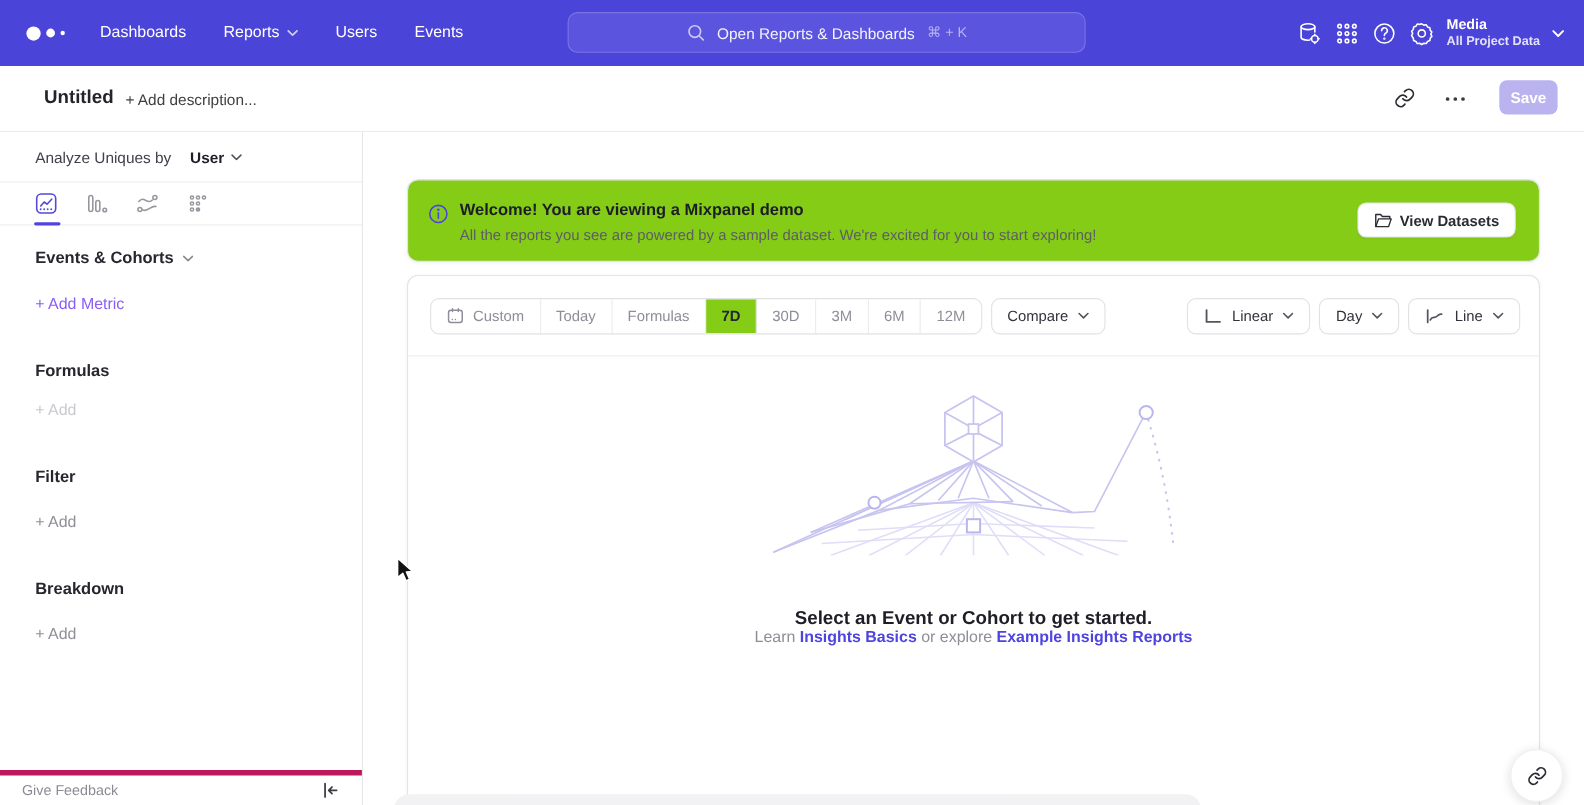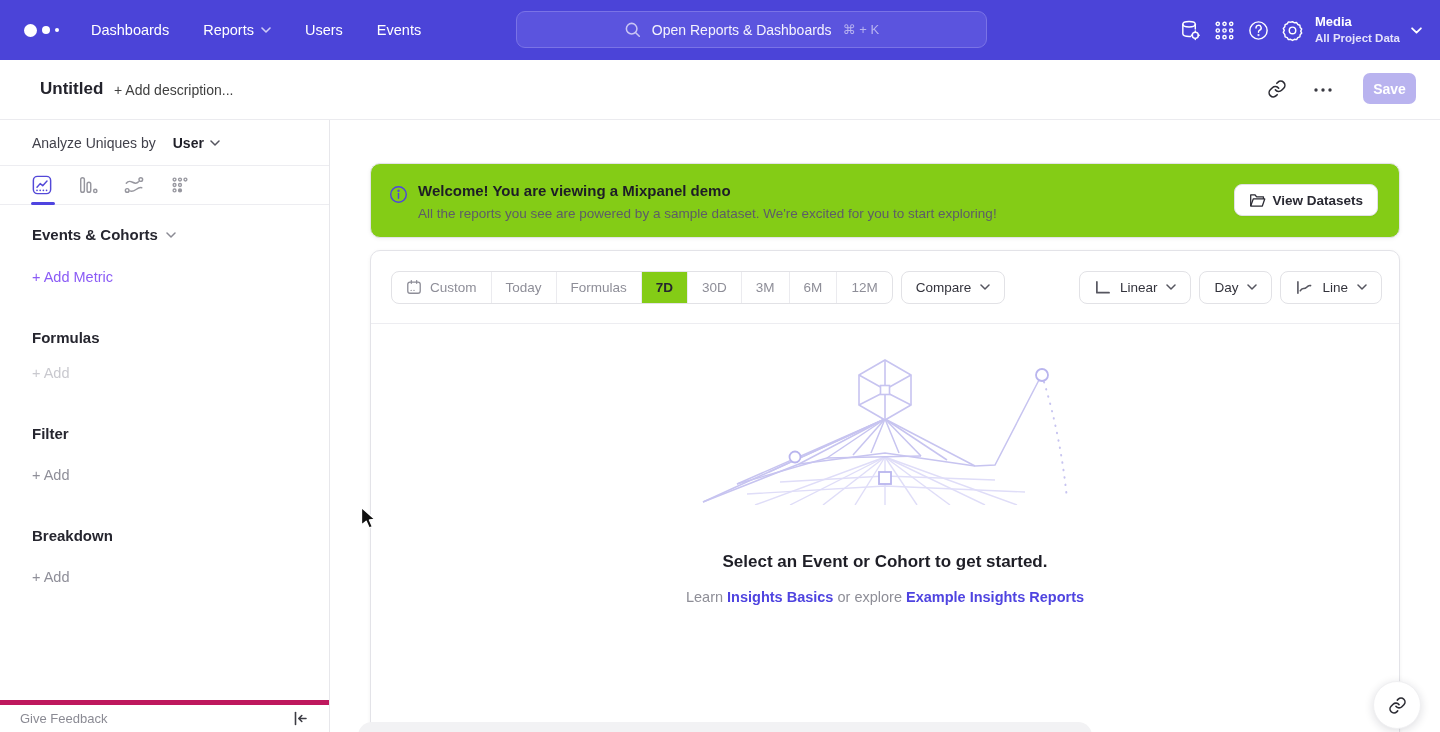--- a/index.html
+++ b/index.html
@@ -98,21 +98,21 @@
   .seg-cell:last-child { border-right:none; }
   .seg-cell.selected { background:#84cc16; color:#26262f; font-weight:600; }
   .ctl-btn { display:flex; align-items:center; gap:9px; height:33px; padding:0 14px;
     background:#fff; border:1px solid #e2e2e6; border-radius:8px;
     font-size:13.5px; font-weight:500; color:#33333c; cursor:pointer; white-space:nowrap; }
   .ml8 { margin-left:8px; }
   .right-ctls { margin-left:auto; display:flex; gap:8px; }
 
   .empty-illustration { margin:102px auto 0; }
   .empty-title { text-align:center; margin-top:47px; font-size:17px; font-weight:700; color:#1e1e26; }
-  .empty-sub { text-align:center; margin-top:17px; font-size:14.5px; color:#8e8e97; }
+  .empty-sub { text-align:center; font-size:14.5px; color:#8e8e97; }
   .empty-sub .lnk { color:#4f44e0; font-weight:600; cursor:pointer; }
 
   .bottom-sheet { position:absolute; left:358px; top:722px; width:734px; height:16px;
     background:#f2f2f4; border-radius:14px 14px 0 0; }
   .float-link-btn { position:absolute; left:1373px; top:681px; width:48px; height:48px;
     border-radius:50%; background:#fff; border:1px solid #f0f0f2;
     box-shadow:0 2px 10px rgba(20,20,40,0.14);
     display:flex; align-items:center; justify-content:center; cursor:pointer; }
 
   .cursor { position:absolute; left:360px; top:506px; pointer-events:none; z-index:50; }

